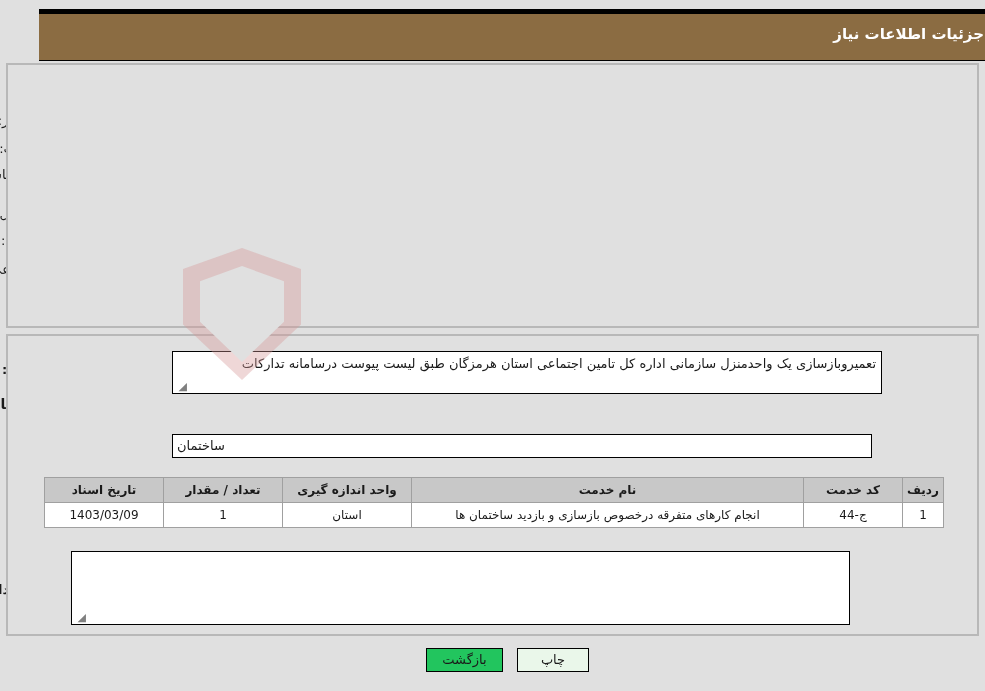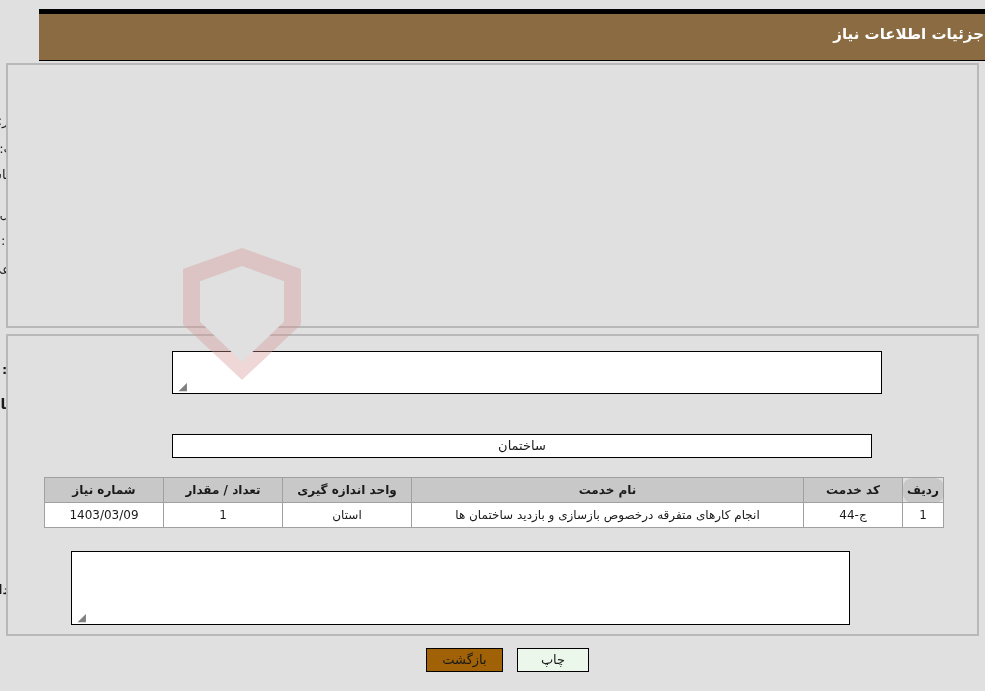--- a/index.html
+++ b/index.html
@@ -105,21 +105,21 @@
     border: 1px solid #000000;
     box-sizing: border-box;
     font-size: 13px;
     color: #1a1a1a;
     line-height: 20px;
     padding: 0 4px;
     overflow: hidden;
     white-space: nowrap;
   }
   .box.center { text-align: center; }
-  .box.right  { text-align: center; }
+  .box.right  { text-align: left; }
   .box.yellow { background: #f5f5dc; }
   .link {
     position: absolute;
     font-size: 13px;
     color: #2222dd;
     white-space: nowrap;
     cursor: pointer;
   }
 
   
@@ -187,42 +187,42 @@
   }
   #items-table td {
     background: #ffffff;
     border: 1px solid #a0a0a0;
     color: #1a1a1a;
     height: 24px;
     padding: 0 4px;
     text-align: center;
     font-size: 12px;
   }
-  .col-radif { width: 32px; border-radius: 9px; }
+  .col-radif { width: 32px; }
   .col-code  { width: 90px; }
   .col-name  { width: auto; }
   .col-unit  { width: 120px; }
   .col-qty   { width: 110px; }
   .col-date  { width: 110px; }
 
   
   .btn {
     position: absolute;
     border: 1px solid #000000;
     box-sizing: border-box;
     font-size: 13px;
     color: #1a1a1a;
     text-align: center;
     line-height: 22px;
     height: 24px;
     cursor: pointer;
     z-index: 4;
   }
   #btn-print  { left: 517px; top: 648px; width: 72px; background: #eaf7ea; }
-  #btn-back   { left: 426px; top: 648px; width: 77px; background: #a16207; }
+  #btn-back   { left: 426px; top: 648px; width: 77px; background: #22c55e; }
 </style>
 </head>
 <body>
 
 <div id="page">
 
   <div class="watermark">
     <div class="wm-shield"></div>
     <div class="wm-shield-in"></div>
   </div>
@@ -282,37 +282,38 @@
 
   <div class="radio on" style="right:723px; top:295px;"></div>
   <div class="lbl" style="right:665px; top:294px;">متوسط</div>
 
   <div class="lbl" style="right:510px; top:294px;">پرداخت تمام یا بخشی از مبلغ خرید،از محل "اسناد خزانه اسلامی" خواهد بود.</div>
 
   <div class="panel" id="panel-mid"></div>
 
   <div class="lbl lbl-b" style="right:890px; top:362px;">شرح کلی نیاز:</div>
   <div class="ta" style="left:172px; top:351px; width:710px; height:43px; z-index:4;">
+    <span>تعمیروبازسازی یک واحدمنزل سازمانی اداره کل تامین اجتماعی استان هرمزگان طبق لیست پیوست درسامانه تدارکات</span>
     <span class="grip">◢</span>
   </div>
 
   <div class="lbl lbl-b" style="right:890px; top:396px; font-size:14px;">اطلاعات خدمات مورد نیاز</div>
 
   <div class="lbl lbl-b" style="right:890px; top:437px;">گروه خدمت:</div>
   <div class="box right" style="left:172px; top:434px; width:700px; height:24px; line-height:22px; z-index:4;">ساختمان</div>
 
   <table id="items-table">
     <thead>
       <tr>
         <th class="col-radif">ردیف</th>
         <th class="col-code">کد خدمت</th>
         <th class="col-name">نام خدمت</th>
         <th class="col-unit">واحد اندازه گیری</th>
         <th class="col-qty">تعداد / مقدار</th>
-        <th class="col-date">شماره نیاز</th>
+        <th class="col-date">تاریخ اسناد</th>
       </tr>
     </thead>
     <tbody>
       <tr>
         <td>1</td>
         <td>ج-44</td>
         <td>انجام کارهای متفرقه درخصوص بازسازی و بازدید ساختمان ها</td>
         <td>استان</td>
         <td>1</td>
         <td>1403/03/09</td>

